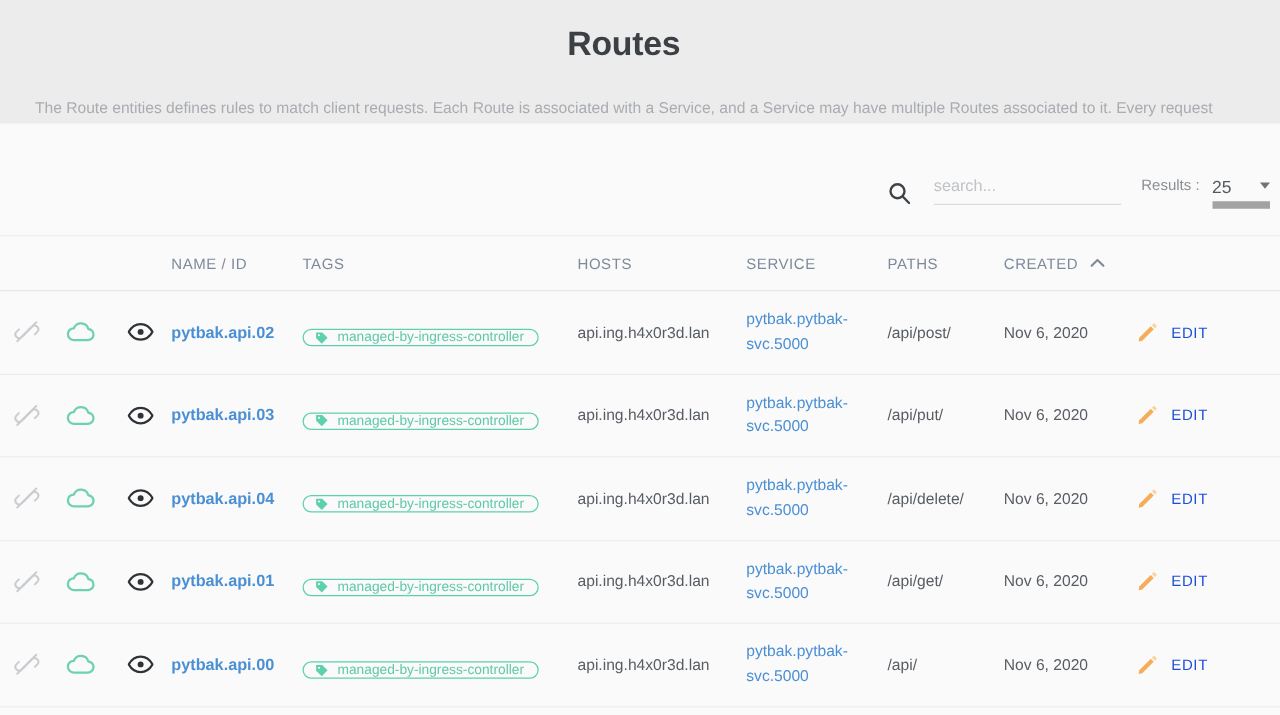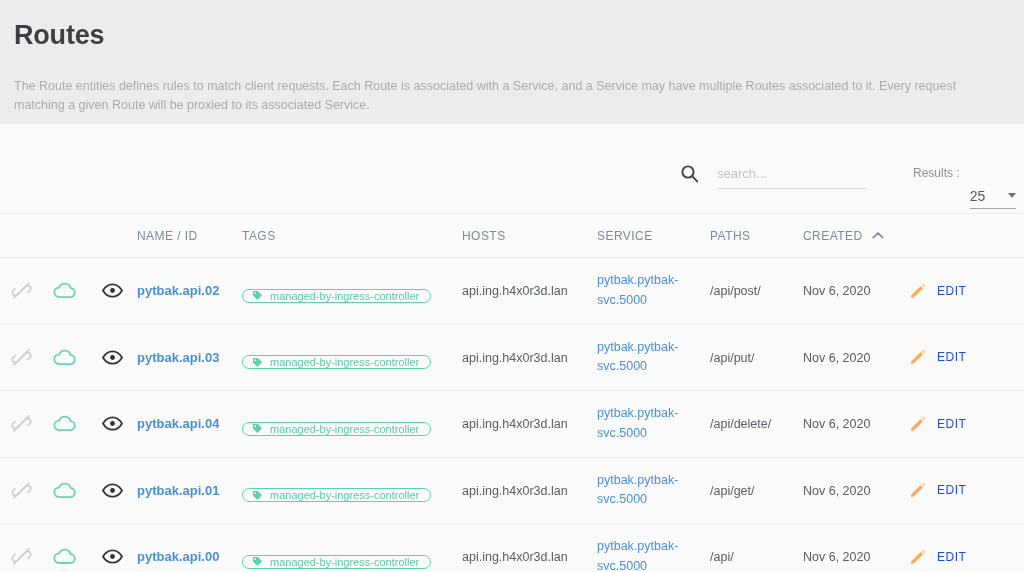--- a/index.html
+++ b/index.html
@@ -8,21 +8,22 @@
     background: #fafafa;
     font-family: "Liberation Sans", sans-serif;
     -webkit-font-smoothing: antialiased;
     overflow: hidden;
   }
 
   
   .page-header {
     background: #ececec;
     padding: 18px 40px 22px 14px;
-    height: 124px;
+    height: 99px;
+    text-align: center;
   }
   .page-title {
     font-size: 27px;
     font-weight: bold;
     color: #3c4045;
     letter-spacing: -0.2px;
     line-height: 1.3;
   }
   .page-desc {
     margin-top: 24px;
@@ -44,23 +45,23 @@
     left: 10px; top: 54px;
     font-size: 10.5px;
     letter-spacing: 0.55px;
     color: #7aaada;
     text-transform: uppercase;
     white-space: nowrap;
     cursor: pointer;
   }
   .search-wrap {
     position: absolute;
-    left: 680px; top: 40px;
+    left: 710px; top: 40px;
     display: flex;
-    align-items: flex-start;
+    align-items: flex-end;
   }
   .search-icon { margin-right: 18px; display:block; }
   .search-input {
     width: 150px;
     border: none;
     border-bottom: 1px solid #dcdcdc;
     background: transparent;
     outline: none;
     font-family: "Liberation Sans", sans-serif;
     font-size: 13px;
@@ -78,26 +79,25 @@
   .results-label {
     font-size: 12px;
     color: #8b8f95;
     margin-right: 10px;
     padding-bottom: 2px;
     white-space: nowrap;
   }
   .results-select {
     display: flex;
     align-items: center;
-    border-bottom: 1px solid #a3a3a3;
+    border-bottom: 6px solid #a3a3a3;
     padding-bottom: 4px;
     cursor: pointer;
     min-width: 46px;
     justify-content: space-between;
-    margin-top: 22px;
   }
   .results-value { font-size: 14px; color: #55595f; }
   .caret {
     width: 0; height: 0;
     margin-left: 11px; margin-bottom: 2px;
     border-left: 4.5px solid transparent;
     border-right: 4.5px solid transparent;
     border-top: 5px solid #6f737a;
   }
 

